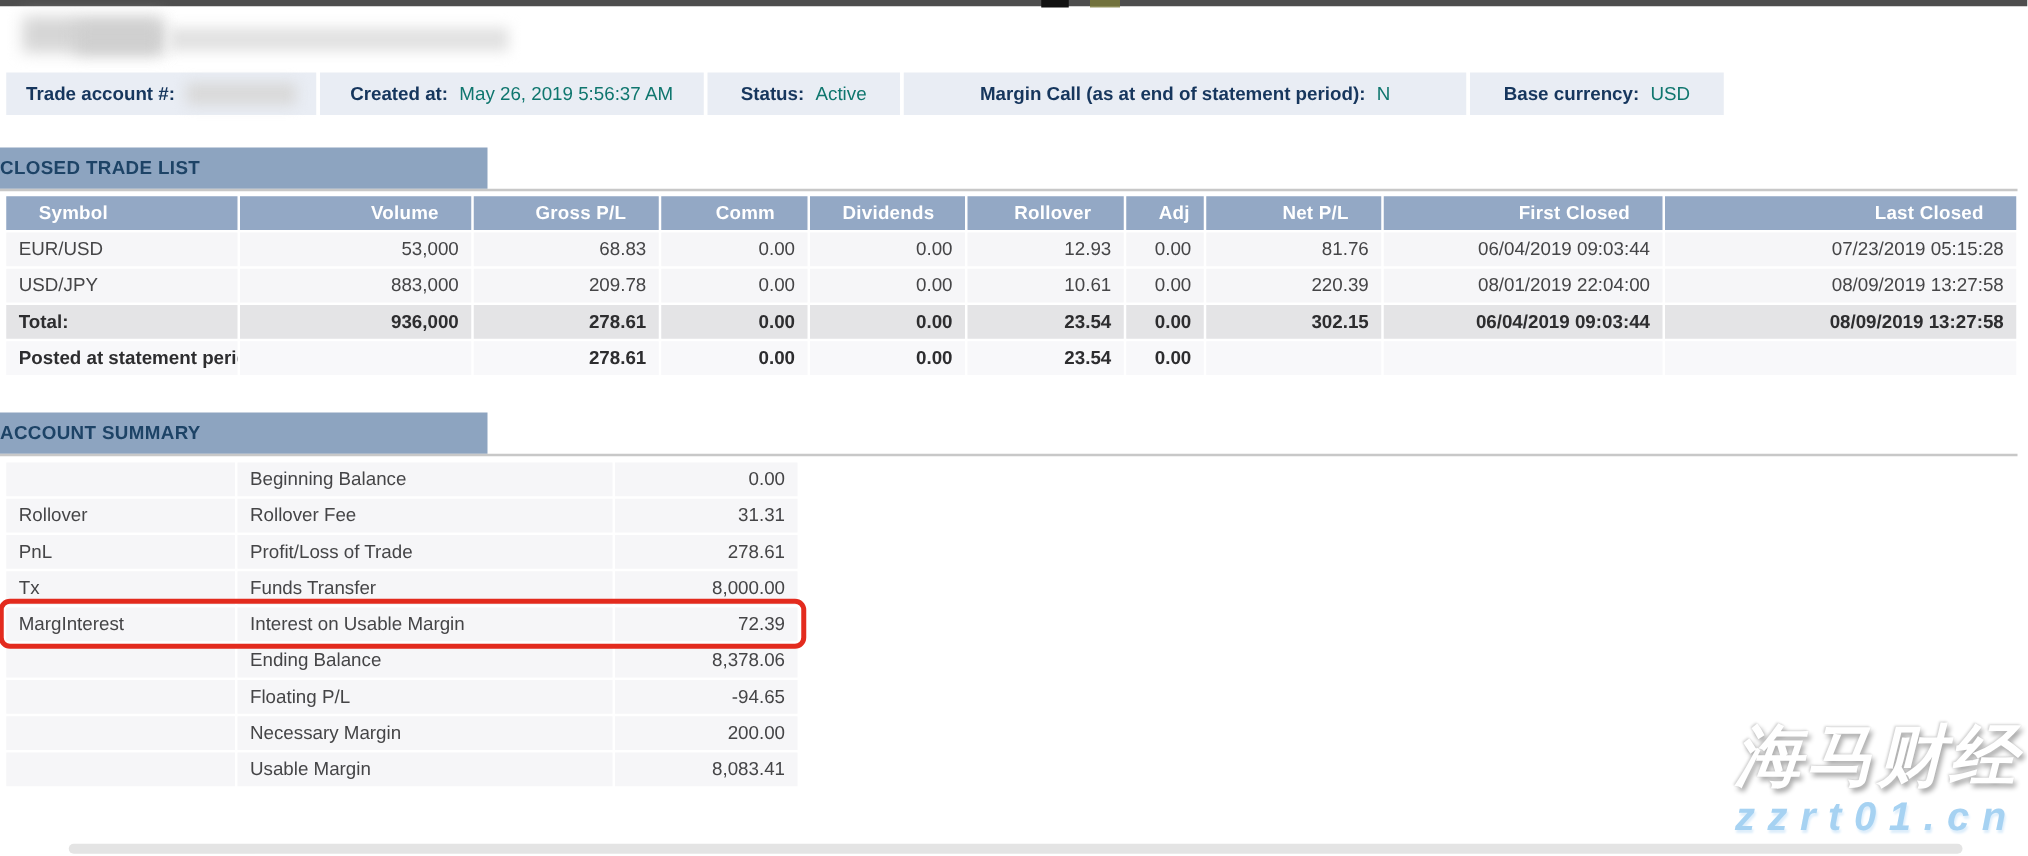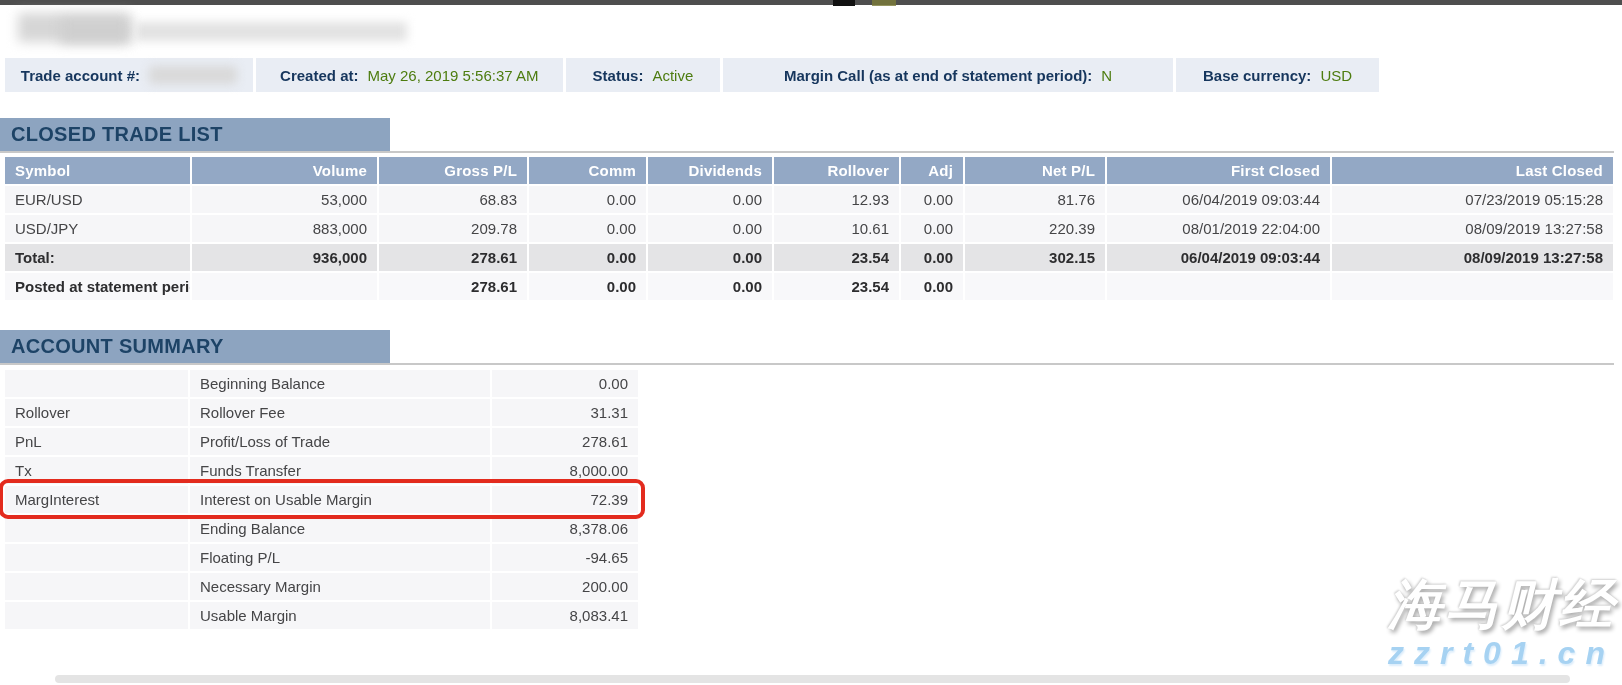--- a/index.html
+++ b/index.html
@@ -19,38 +19,38 @@
   
   .blur-blob { background:#d9d9d9; filter: blur(5px); border-radius:3px; }
   .logo-blur1 { position:absolute; left:18px;  top:13px; width:112px; height:29px; background:#d6d6d6; filter:blur(6px); }
   .logo-blur2 { position:absolute; left:135px; top:22px; width:272px; height:19px; background:#e2e2e2; filter:blur(5px); }
   .logo-blur3 { position:absolute; left:60px;  top:19px; width:70px;  height:24px; background:#cfcfcf; filter:blur(6px); }
 
   
   .infobar { position:absolute; left:5px; top:58px; width:1374px; height:34px; display:flex; gap:3px; }
   .seg { background:#e9edf4; display:flex; align-items:center; justify-content:center; gap:9px; white-space:nowrap; font-size:15px; }
   .seg .lbl { font-weight:bold; color:#16365d; }
-  .seg .val { color:#4d7c0f; }
+  .seg .val { color:#0f766e; }
   .seg0 { width:260px; } .seg1 { width:322px; } .seg2 { width:162px; } .seg3 { width:472px; } .seg4 { width:213px; }
   .acct-blur { display:inline-block; width:88px; height:18px; }
 
   
   .section-tab { position:absolute; left:0; width:390px; height:33px; background:#8da4c0;
-                 display:flex; align-items:center; padding-left:11px;
-                 color:#1d4366; font-weight:bold; font-size:20px; letter-spacing:.3px; }
+                 display:flex; align-items:center; 
+                 color:#1d4366; font-weight:bold; font-size:15px; letter-spacing:.3px; }
   .tab-closed  { top:118px; }
   .tab-summary { top:330px; }
   .hline { position:absolute; left:0; width:1614px; height:2px; background:#b5b5b5; opacity:.75; }
   .hline-closed  { top:151px; }
   .hline-summary { top:363px; }
 
   
   table { border-collapse: separate; border-spacing: 2px; table-layout: fixed; font-size:15px; }
   th { background:#93a8c5; color:#ffffff; font-weight:bold; text-align:right;
-       padding:4px 10px; height:27px; white-space:nowrap; overflow:hidden; letter-spacing:.2px; }
+       padding:4px 26px; height:27px; white-space:nowrap; overflow:hidden; letter-spacing:.2px; }
   th.left { text-align:left; }
   td { background:#f6f6f8; color:#454547; text-align:right; padding:4px 10px;
        height:27px; white-space:nowrap; overflow:hidden; }
   td.left { text-align:left; }
   tr.total  td { background:#e4e4e6; font-weight:bold; color:#2d2d2f; }
   tr.posted td { background:#f8f8fa; font-weight:bold; color:#2d2d2f; }
 
   .trades-wrap  { position:absolute; left:3px; top:155px; }
   .trades { width:1612px; }
 

